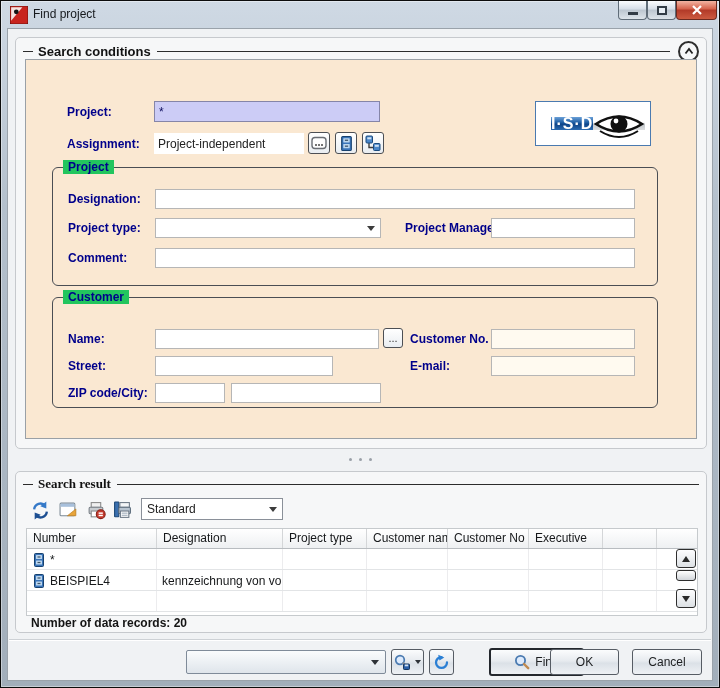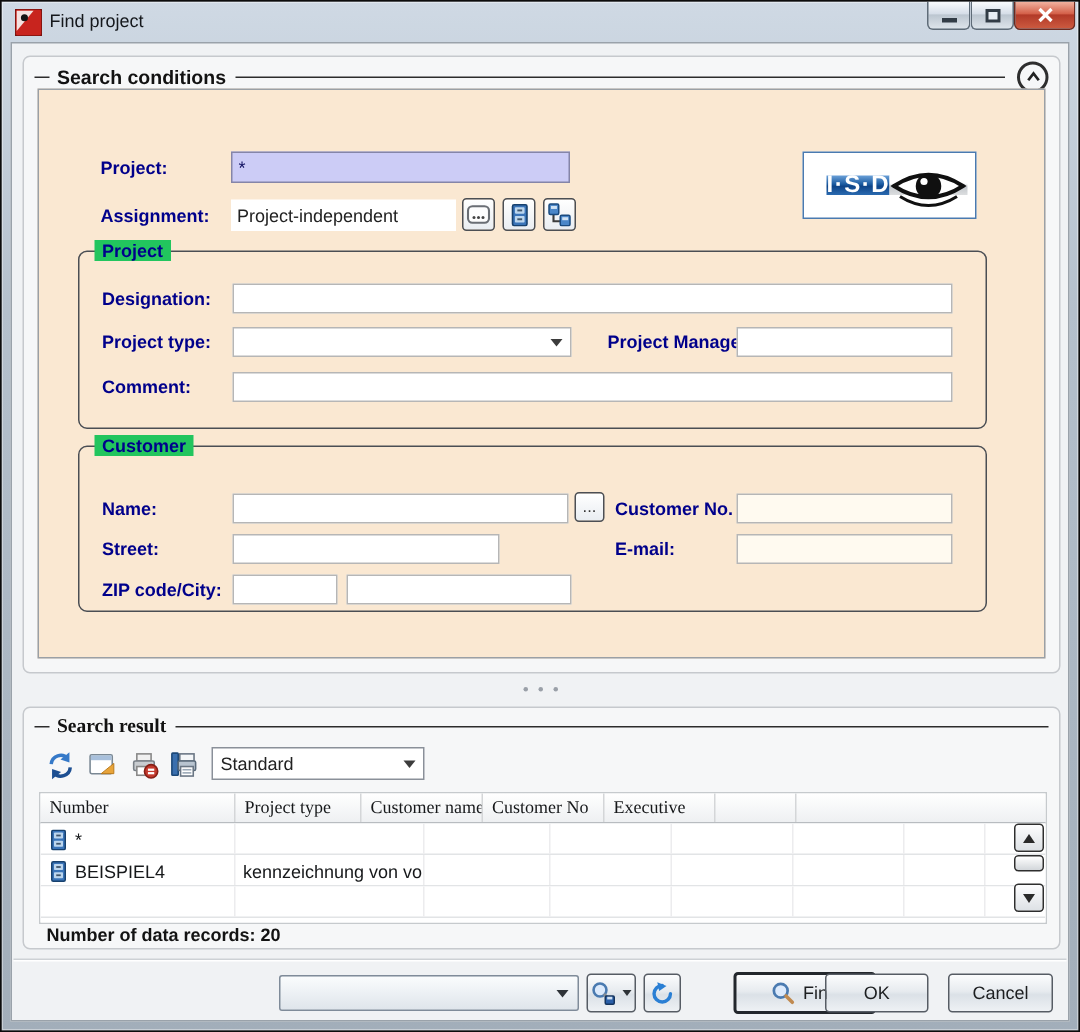--- a/index.html
+++ b/index.html
@@ -84,21 +84,21 @@
 
   
   .tool-btn { position:absolute; width:22px; height:22px; display:flex; align-items:center;
     justify-content:center; cursor:pointer; border:1px solid transparent; border-radius:2px; }
 
   
   .table { position:absolute; left:25px; top:527px; width:672px; border:1px solid #c6cacd; background:#fff; }
   .thead { display:flex; height:20px; background:linear-gradient(180deg,#ffffff,#eef0f2);
     border-bottom:1px solid #b8bcc0; }
   .th { font-size:12px; color:#16181a; padding:2px 0 0 6px; border-right:1px solid #d4d6d8;
-    overflow:hidden; white-space:nowrap;font-family:Liberation Serif, serif; }
+    overflow:hidden; white-space:nowrap; }
   .th.fill { flex:1; border-right:none; }
   .tbody { height:66px; overflow:hidden; background:#fff; }
   .tr { display:flex; height:21px; border-bottom:1px solid #e2e4e6; background:#fff; cursor:pointer; }
   .td { font-size:12px; color:#16181a; padding:2px 0 0 5px; border-right:1px solid #ececee;
     overflow:hidden; white-space:nowrap; display:flex; align-items:center; gap:4px; }
   .c0{width:130px;} .c1{width:126px;} .c2{width:84px;} .c3{width:81px;} .c4{width:81px;} .c5{width:74px;} .c6{width:54px;}
   .row-ic { display:inline-flex; width:14px; height:14px; flex:none; }
 
   
   .sb-btn { position:absolute; left:675px; width:20px; height:19px;
@@ -306,20 +306,21 @@
     </svg>
   </span>
   <div class="combo" style="left:140px; top:497px; width:142px; height:22px; border-color:#8a9099; padding-top:3px;">
     <span>Standard</span>
     <span class="arr"></span>
   </div>
 
   <div class="table">
     <div class="thead">
         <div class="th c0">Number</div>
+        <div class="th c1">Designation</div>
         <div class="th c2">Project type</div>
         <div class="th c3">Customer name</div>
         <div class="th c4">Customer No</div>
         <div class="th c5">Executive</div>
         <div class="th c6"></div>
         <div class="th fill"></div>
       </div>
     <div class="tbody">
         <div class="tr">
           <div class="td c0">

